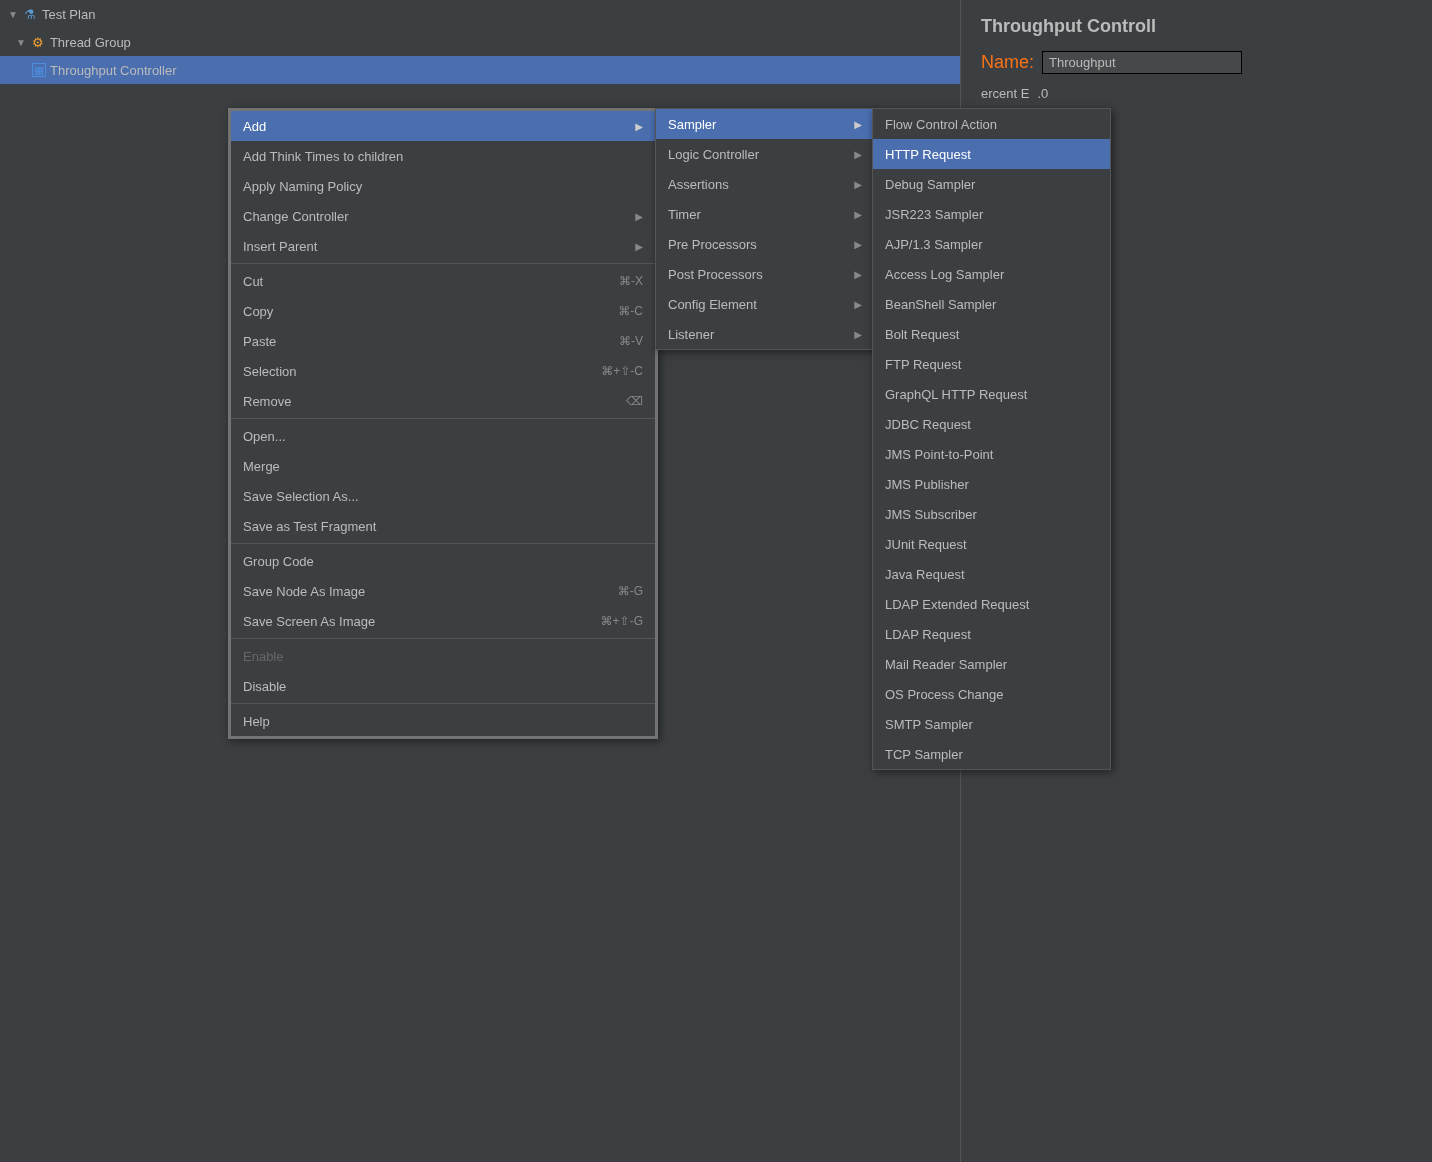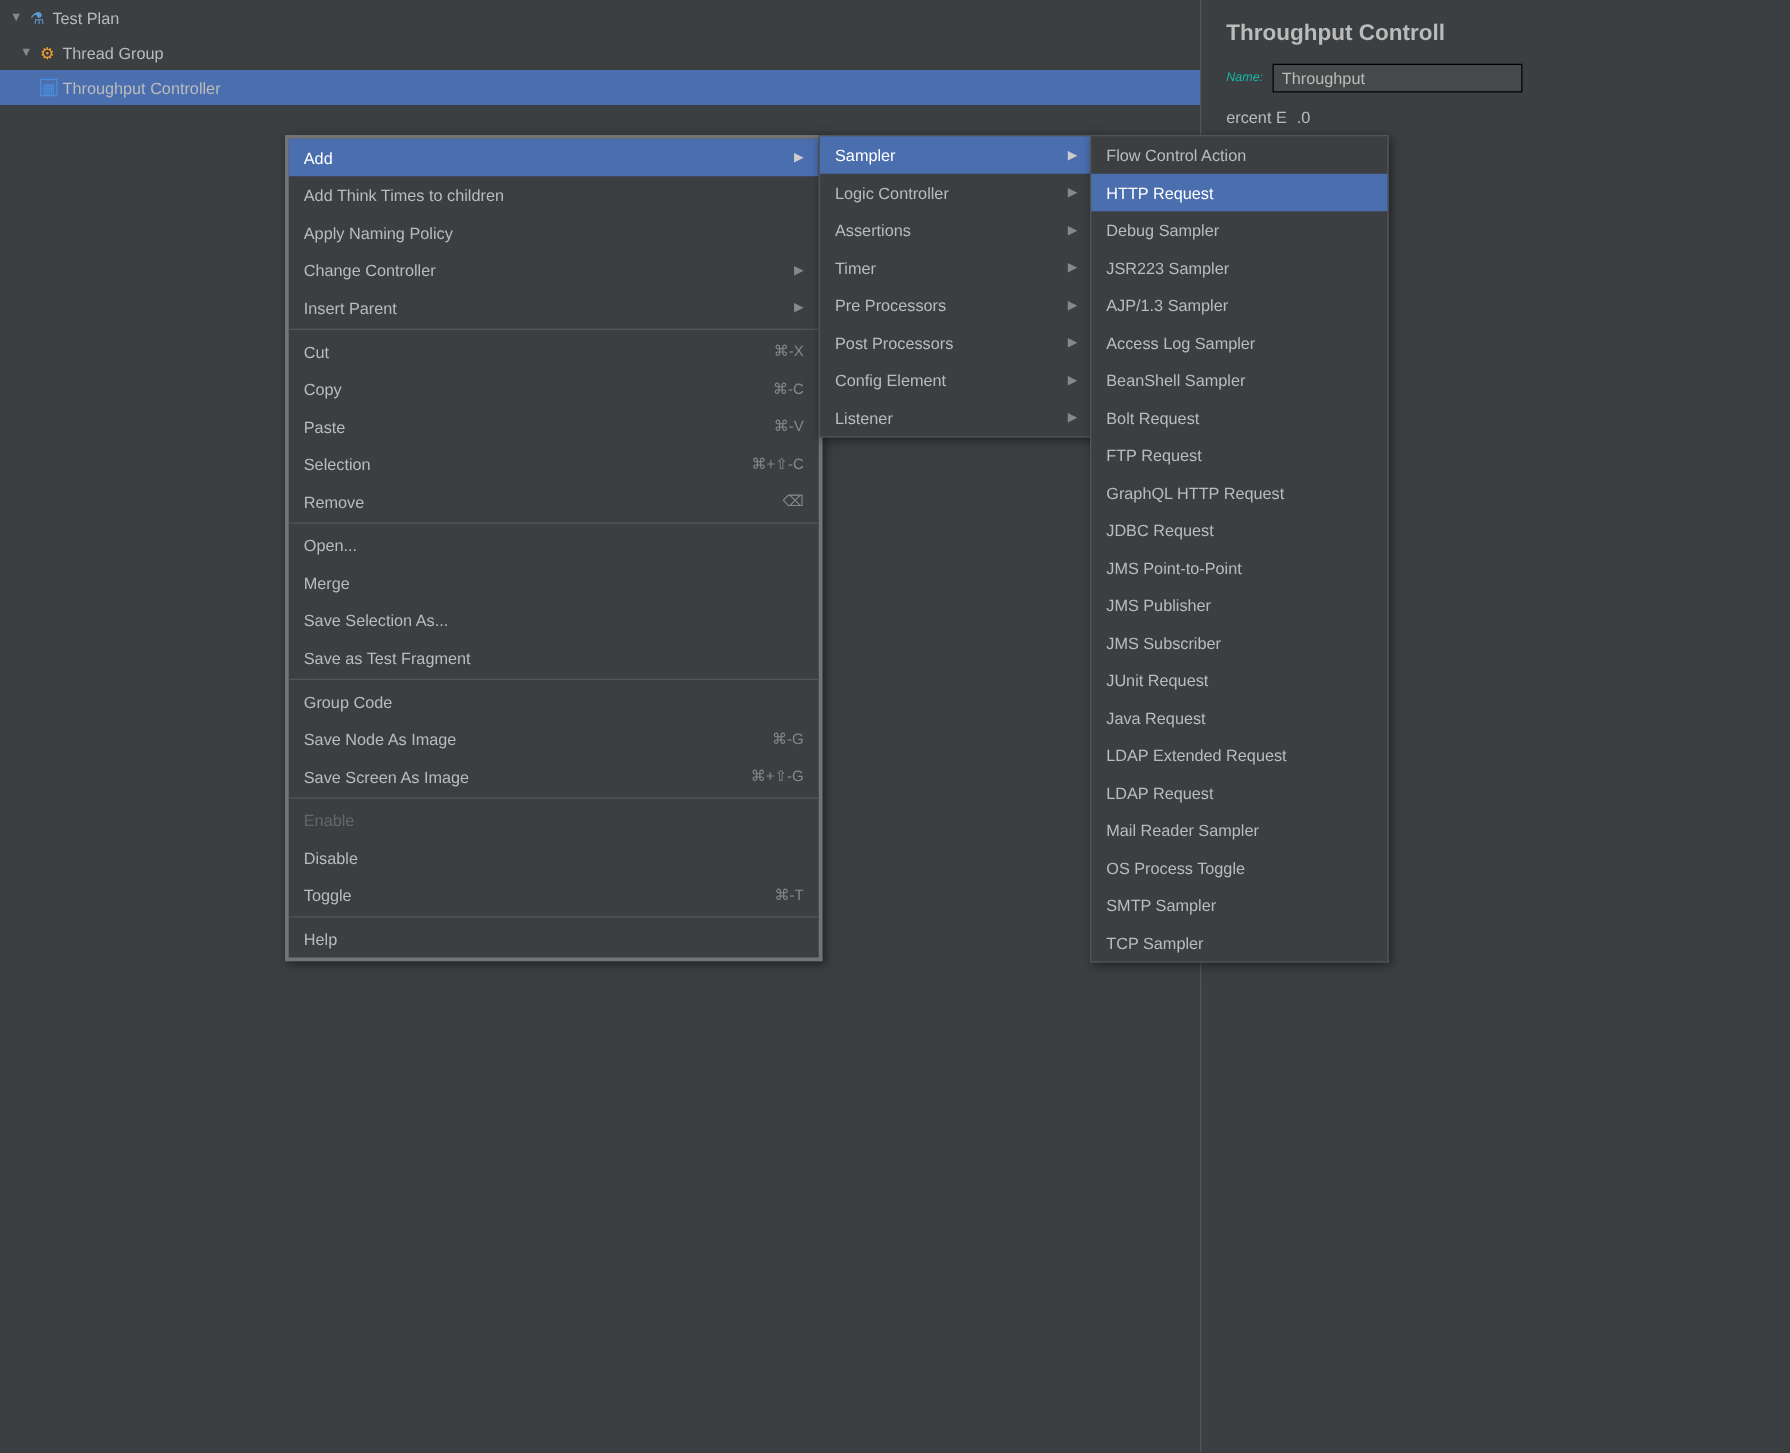--- a/index.html
+++ b/index.html
@@ -72,23 +72,22 @@
     }
 
     .right-panel-field {
       display: flex;
       align-items: center;
       padding: 6px 20px;
       gap: 8px;
     }
 
     .right-panel-field label {
-      color: #14b8a6;
-      font-size: 10px;
-      font-style: italic;
+      color: #f97316;
+      font-size: 18px;
     }
 
     .right-panel-field input {
       background: #45494a;
       border: 1px solid #000000;
       color: #bbbbbb;
       padding: 3px 6px;
       font-size: 13px;
       width: 200px;
     }
@@ -354,28 +353,20 @@
         <span>Enable</span>
       </span>
       <span style="display: flex; align-items: center; gap: 8px;"></span>
     </div>
     <div class="menu-item">
       <span class="menu-item-left">
         <span>Disable</span>
       </span>
       <span style="display: flex; align-items: center; gap: 8px;"></span>
     </div>
-    <div class="menu-item">
-      <span class="menu-item-left">
-        <span>Toggle</span>
-      </span>
-      <span style="display: flex; align-items: center; gap: 8px;">
-        <span class="shortcut">⌘-T</span>
-      </span>
-    </div>
     <div class="menu-separator"></div>
     <div class="menu-item">
       <span class="menu-item-left">
         <span>Help</span>
       </span>
       <span style="display: flex; align-items: center; gap: 8px;"></span>
     </div>
   </div>
 
 <div class="ctx-menu-2" id="ctx2">
@@ -465,21 +456,21 @@
     <div class="menu-item">
       <span>LDAP Extended Request</span>
     </div>
     <div class="menu-item">
       <span>LDAP Request</span>
     </div>
     <div class="menu-item">
       <span>Mail Reader Sampler</span>
     </div>
     <div class="menu-item">
-      <span>OS Process Toggle</span>
+      <span>OS Process Change</span>
     </div>
     <div class="menu-item">
       <span>SMTP Sampler</span>
     </div>
     <div class="menu-item">
       <span>TCP Sampler</span>
     </div>
   </div>
 
 </body></html>

